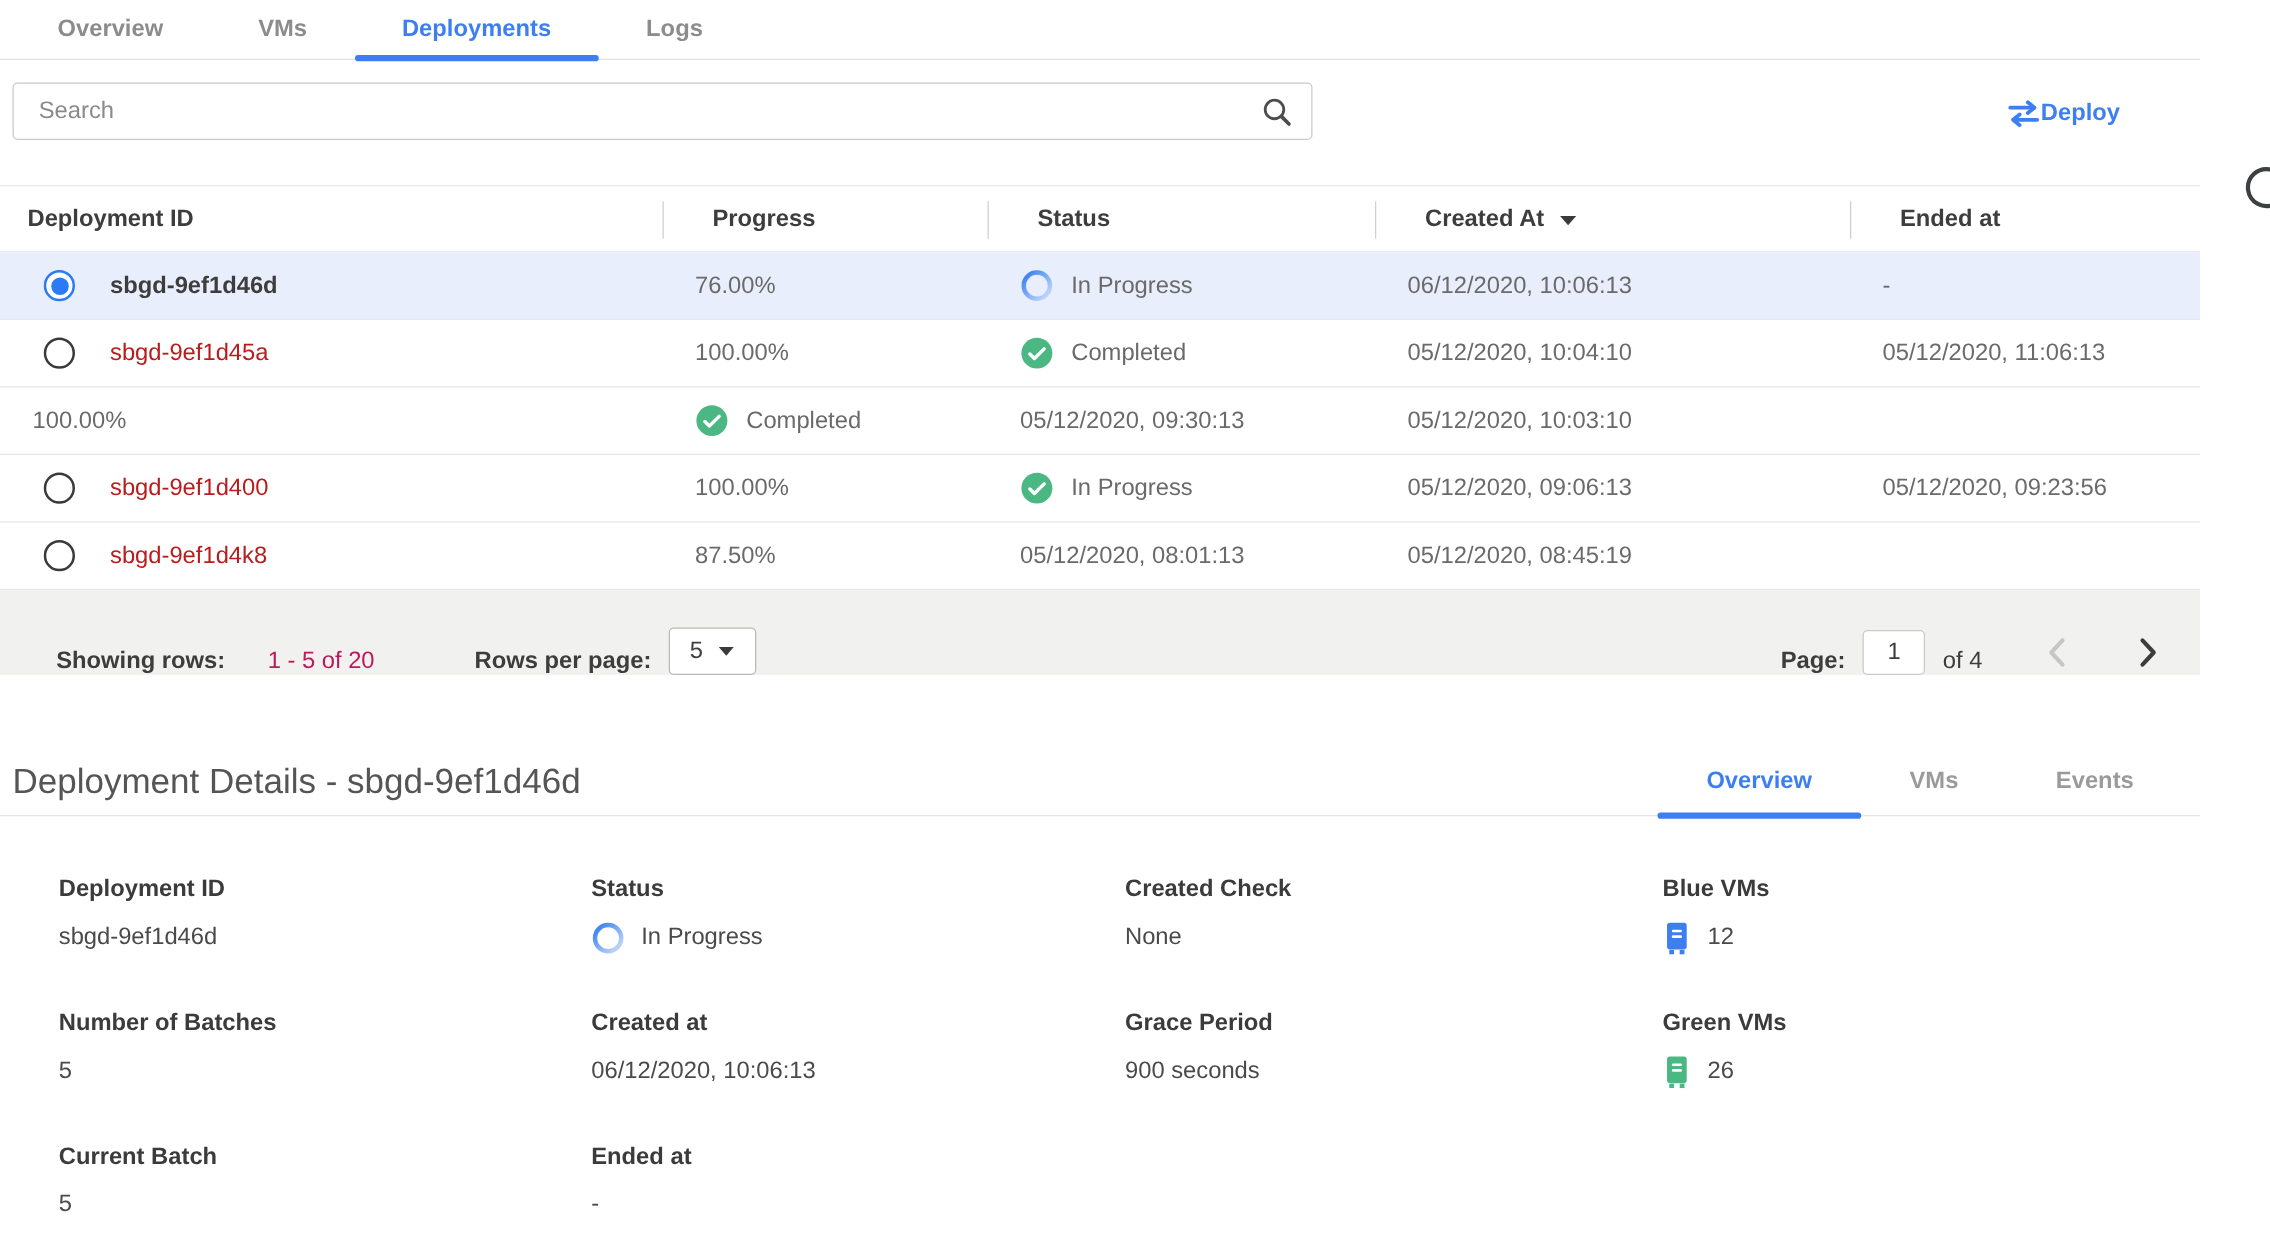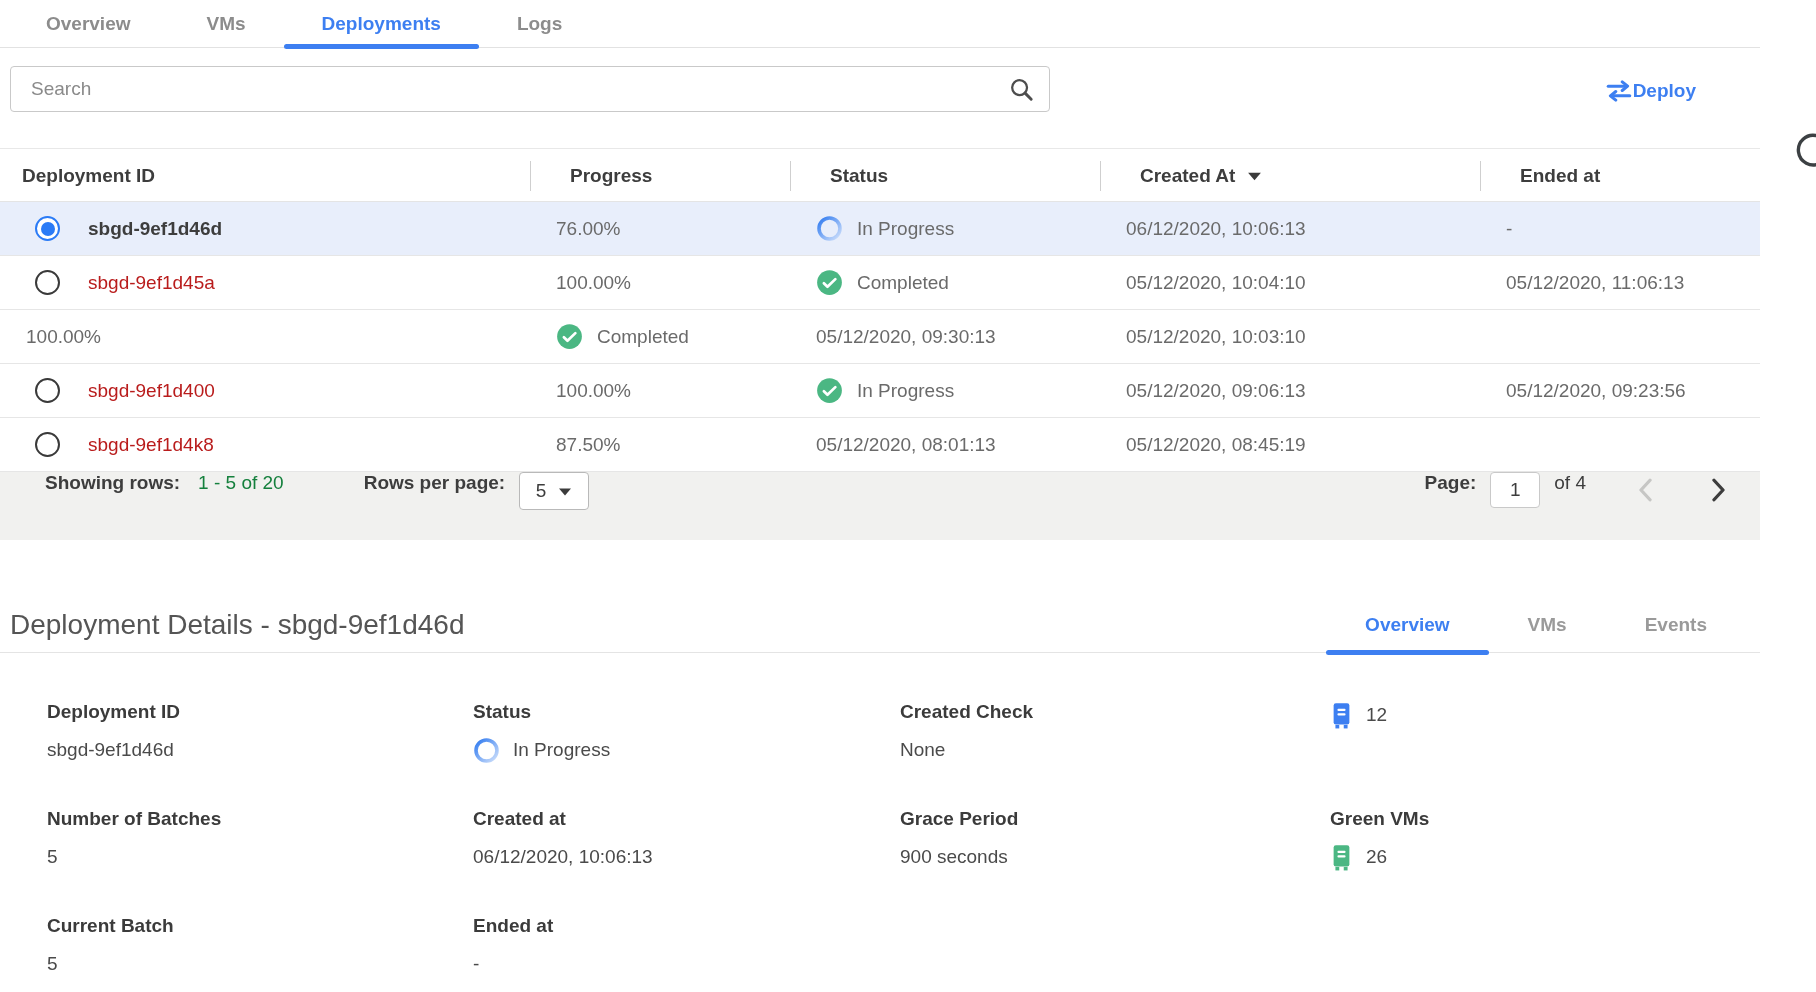--- a/index.html
+++ b/index.html
@@ -43,24 +43,24 @@
   .trow .cell.id { padding-left:35px; }
   .id-text { margin-left:28px; color:#b91c1c; }
   .trow.selected .id-text { font-weight:700; color:#3d3d3d; }
   .radio { width:25px; height:25px; border:2.5px solid #3a3a3a; border-radius:50%;
          background:#fff; position:relative; flex:none; }
   .radio.sel { border-color:#2b7bf6; }
   .radio.sel::after { content:""; position:absolute; inset:3.5px; border-radius:50%; background:#2b7bf6; }
   .st-icn { margin-right:14px; display:flex; flex:none; }
 
   
-  .tfoot { height:68px; background:#f1f1ef; display:flex; align-items:flex-start;
+  .tfoot { height:68px; background:#f1f1ef; display:flex; align-items:flex-end;
          padding:0 28px 0 45px; font-size:19px; color:#3d3d3d; }
   .bold { font-weight:700; }
-  .show-val { margin-left:18px; color:#15803d; }
+  .show-val { margin-left:34px; color:#be185d; }
   .rpp-label { margin-left:80px; }
   .rpp-select { margin-left:14px; width:70px; height:38px; background:#fff; border:1px solid #b9b9b9;
          border-radius:4px; display:flex; align-items:center; justify-content:center; gap:12px;
          cursor:pointer; color:#3d3d3d; }
   .spacer { flex:1; }
   .page-input { width:50px; height:36px; border:1px solid #c9c9c9; border-radius:4px; background:#fff;
          text-align:center; font-size:19px; color:#3d3d3d; margin:0 14px; outline:none; font-family:inherit; }
   .page-total { color:#3d3d3d; margin-right:46px; }
   .pg-btn { display:flex; align-items:center; padding:6px; cursor:pointer; }
   .pg-btn.next { margin-left:46px; }
@@ -314,20 +314,21 @@
       </div>
 
       <div class="field">
         <div class="flabel">Created Check</div>
         <div class="fvalue">
             <span>None</span>
           </div>
       </div>
 
       <div class="field">
+        <div class="flabel">Blue VMs</div>
         <div class="fvalue">
           <span class="v-icn" style="color:#3d7ff1">
             <svg width="23" height="27" viewBox="0 0 20 24">
                 <rect x="3" y="1" width="14" height="19" rx="2" fill="currentColor"></rect>
                 <rect x="6.4" y="6" width="7.2" height="1.9" rx="0.9" fill="#fff"></rect>
                 <rect x="6.4" y="10" width="7.2" height="1.9" rx="0.9" fill="#fff"></rect>
                 <rect x="4.6" y="20.4" width="3.4" height="3.1" fill="currentColor"></rect>
                 <rect x="12" y="20.4" width="3.4" height="3.1" fill="currentColor"></rect>
               </svg>
             </span>

